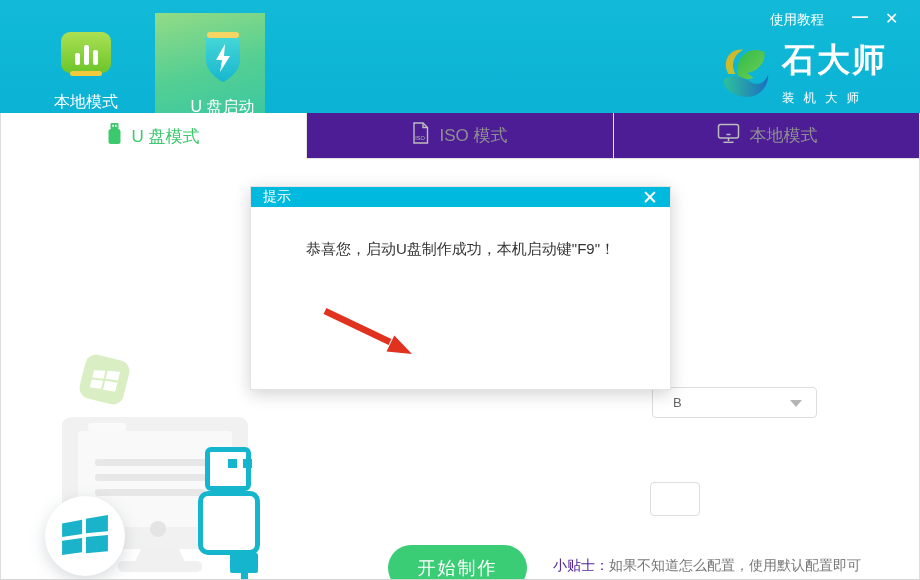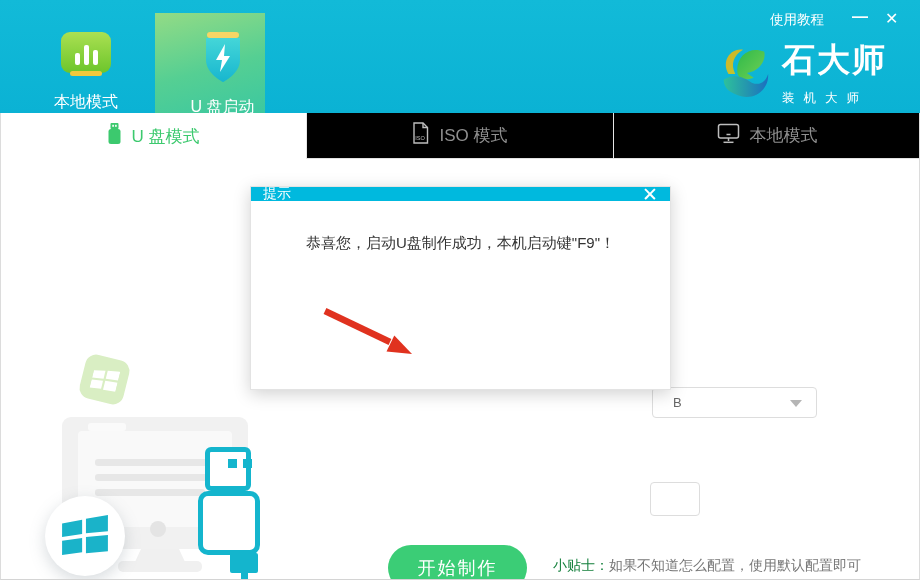--- a/index.html
+++ b/index.html
@@ -19,21 +19,21 @@
   .nav-1 { left:31px; } .nav-2 { left:155px; } .nav-3 { left:288px; }
   .nav-label { font-size:16px; margin-top:9px; }
 
   .icon-chart { width:52px; height:52px; display:flex; flex-direction:column; align-items:center; }
   .icon-chart .pane { width:50px; height:41px; border-radius:9px; background:linear-gradient(180deg,#abe052,#6cc52b); display:flex; align-items:flex-end; justify-content:center; gap:4px; padding-bottom:8px; }
   .icon-chart .bar { width:5px; background:#fff; border-radius:2px; }
   .icon-chart .underline { width:32px; height:5px; border-radius:3px; background:#f2c83c; margin-top:-2px; }
 
   
   .tabs { position:absolute; top:113px; left:0; right:0; height:46px; display:flex; background:#fff; }
-  .tab { flex:1; display:flex; align-items:center; justify-content:center; gap:10px; font-size:17px; color:#8f8f8f; background:#000000; border-bottom:1px solid #e2e2e2; border-left:1px solid #e6e6e6; cursor:pointer; }
+  .tab { flex:1; display:flex; align-items:center; justify-content:center; gap:10px; font-size:17px; color:#8f8f8f; background:#4c1d95; border-bottom:1px solid #e2e2e2; border-left:1px solid #e6e6e6; cursor:pointer; }
   .tab:first-child { border-left:none; }
   .tab.active { background:#fff; border-bottom:none; color:#3cc96e; }
 
   
   .content { position:absolute; top:159px; left:0; right:0; bottom:0; background:#fff; }
   .frame { position:absolute; left:0; right:0; top:113px; bottom:0; border-left:1px solid #dcdcdc; border-right:1px solid #dcdcdc; border-bottom:1px solid #d4d4d4; pointer-events:none; z-index:95; }
 
   
   .ill { position:absolute; pointer-events:none; }
   .green-square { left:82px; top:198px; width:45px; height:45px; background:#d9eec3; border-radius:11px; transform:rotate(14deg); z-index:1; display:flex; align-items:center; justify-content:center; }
@@ -53,25 +53,25 @@
 
   
   .select-box { position:absolute; left:652px; top:228px; width:165px; height:31px; border:1px solid #ddd; border-radius:4px; background:#fff; z-index:4; cursor:pointer; }
   .select-box .frag { position:absolute; left:20px; top:7px; font-size:13px; color:#666; }
   .select-box .caret { position:absolute; right:14px; top:12px; width:0; height:0; border-left:6px solid transparent; border-right:6px solid transparent; border-top:7px solid #b5b5b5; }
   .input-partial { position:absolute; left:650px; top:323px; width:50px; height:34px; border:1px solid #ddd; border-radius:4px; background:#fff; z-index:4; }
 
   
   .start-btn { position:absolute; left:388px; top:386px; width:139px; height:46px; border:none; border-radius:23px; background:#3bcd76; color:#fff; font-size:18px; letter-spacing:2px; z-index:10; cursor:pointer; font-family:inherit; }
   .tip-line { position:absolute; left:553px; top:398px; font-size:14px; color:#777; z-index:10; white-space:nowrap; }
-  .tip-line .tip-label { color:#15803d; }
+  .tip-line .tip-label { color:#4c1d95; }
 
   
   .dialog { position:absolute; left:250px; top:186px; width:421px; height:204px; background:#fff; border:1px solid #e3e3e3; box-shadow:0 4px 16px rgba(0,0,0,.18); z-index:50; }
-  .dialog-header { height:14px; background:#00b9de; display:flex; align-items:center; padding:0 12px; }
+  .dialog-header { height:20px; background:#00b9de; display:flex; align-items:center; padding:0 12px; }
   .dialog-title { color:#fff; font-size:14px; }
   .dialog-close { margin-left:auto; color:#fff; font-size:19px; cursor:pointer; line-height:1; }
   .dialog-msg { margin-top:33px; text-align:center; font-size:15px; color:#333; }
   .dialog-ok { position:absolute; left:50%; transform:translateX(-50%); bottom:8px; width:121px; height:35px; border:none; border-radius:2px; background:#85c33c; color:#fff; font-size:15px; cursor:pointer; font-family:inherit; }
 
   .arrow-overlay { position:absolute; left:320px; top:306px; z-index:60; pointer-events:none; }
 
   
   .brand { position:absolute; left:714px; top:42px; display:flex; gap:10px; }
   .brand-text { color:#fff; }

